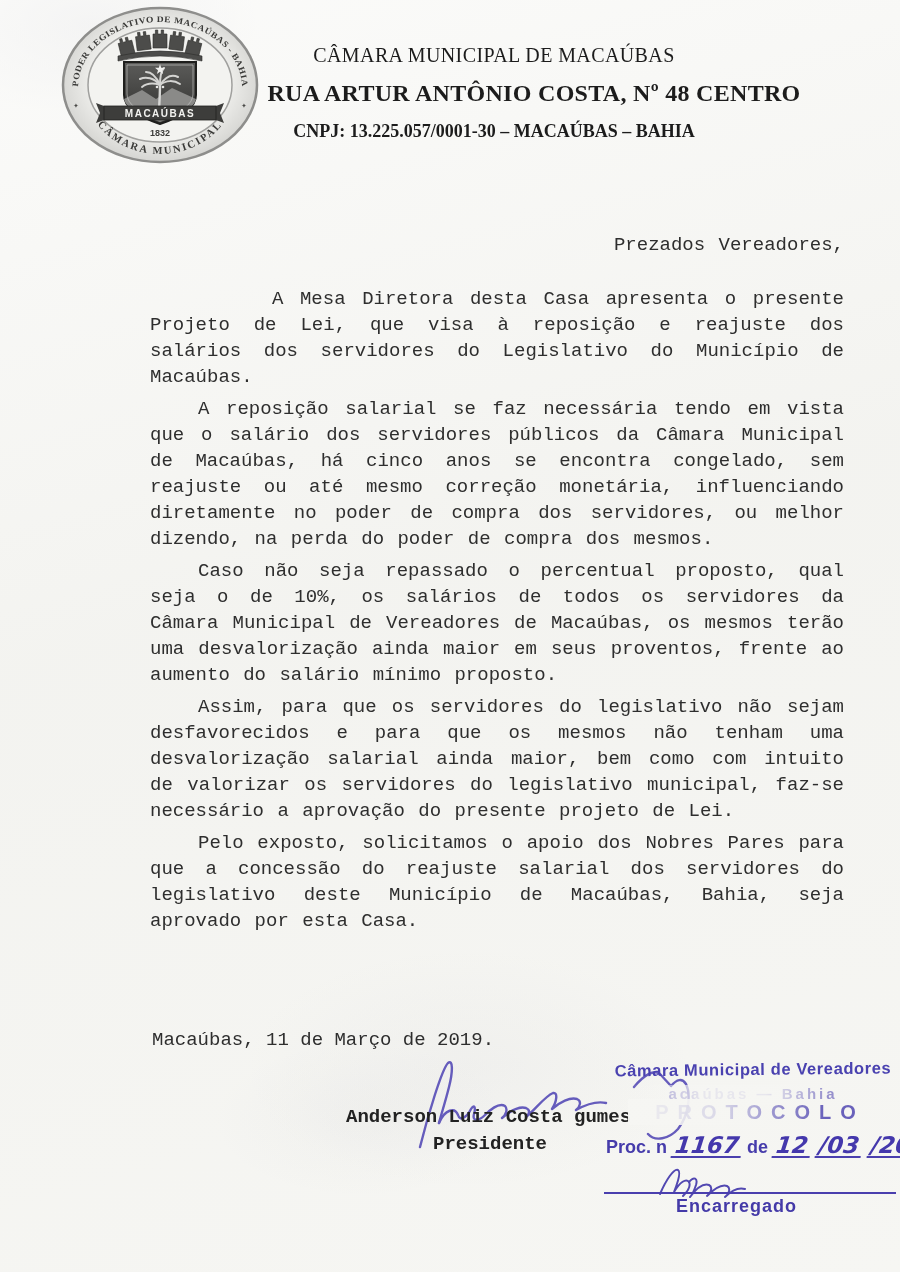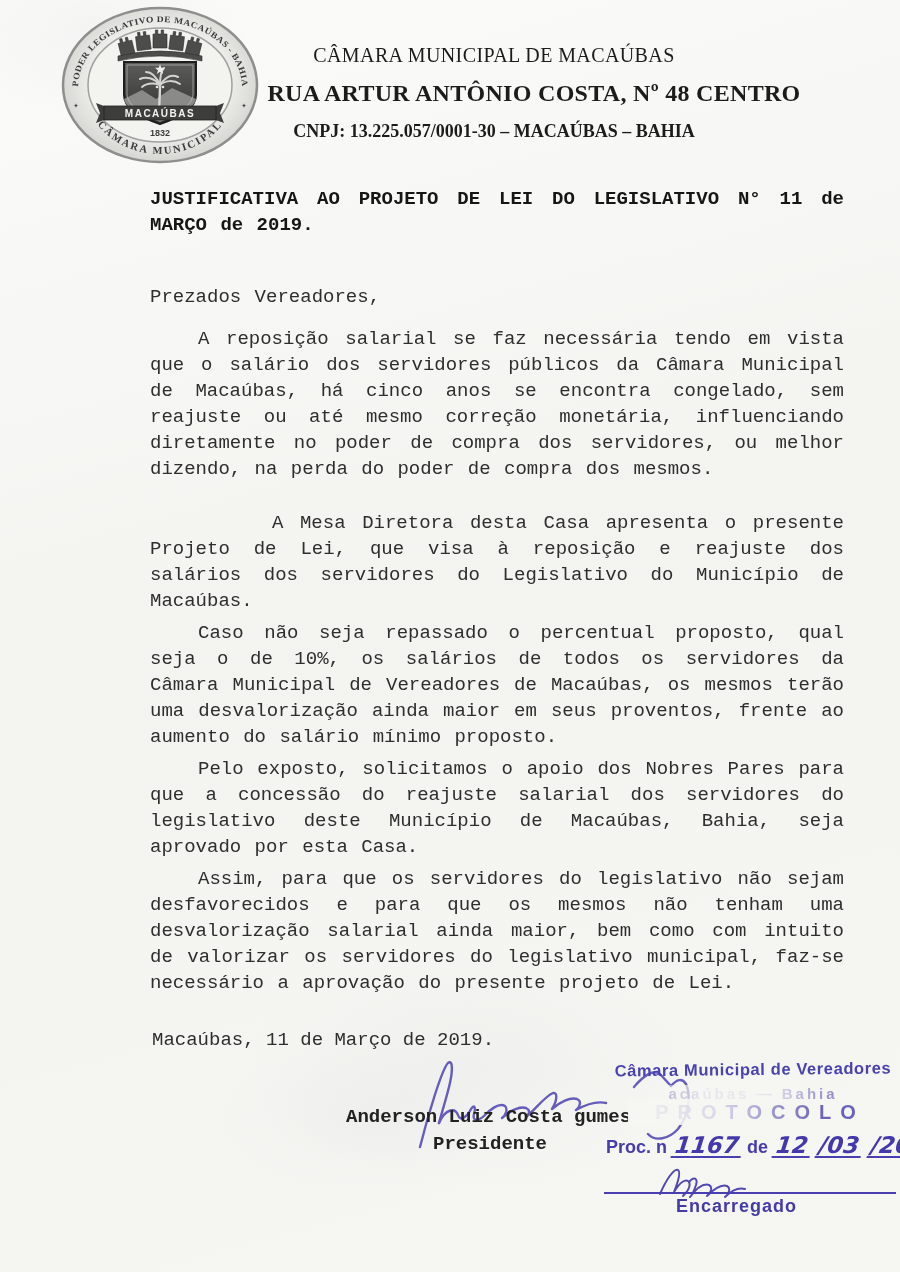--- a/index.html
+++ b/index.html
@@ -20,21 +20,21 @@
   .hdr-org{top:44px;font-size:20px;letter-spacing:0.4px;}
   .hdr-address{top:80px;font-size:24px;font-weight:bold;letter-spacing:0.3px;padding-left:40px;}
   .hdr-cnpj{top:121px;font-size:18px;font-weight:bold;}
   .seal{position:absolute;left:60px;top:6px;}
   
   .content{position:absolute;left:150px;top:186px;width:694px;
     font-size:19px;line-height:26px;text-align:justify;word-spacing:2px;}
   .doc-title{font-weight:bold;color:#161616;margin:0;}
   .doc-title .l1{display:block;text-align:justify;text-align-last:justify;}
   .doc-title .l2{display:block;text-align:left;}
-  .salutation{margin:46px 0 16px 0;text-align:left;}
+  .salutation{margin:46px 0 8px 0;text-align:right;}
   p.para{margin:6px 0 0 0;text-indent:48px;}
   p.para.first{margin-top:28px;text-indent:122px;}
   .date-line{position:absolute;left:152px;top:1029px;font-size:19px;text-align:right;}
   .sig-name{position:absolute;left:346px;top:1106px;font-size:19px;font-weight:bold;color:#222;}
   .sig-role{position:absolute;left:346px;top:1133px;width:288px;text-align:center;
     font-size:19px;font-weight:bold;color:#222;}
   .sig-ink{position:absolute;left:398px;top:1053px;}
   
   .stamp{position:absolute;left:0;top:0;width:816px;height:1272px;pointer-events:none;
     font-family:"Liberation Sans","DejaVu Sans",sans-serif;color:#4a3fae;}
@@ -125,30 +125,26 @@
       <text x="100" y="111" text-anchor="middle" font-family="Liberation Sans, sans-serif" font-size="10" font-weight="bold" letter-spacing="1.5" fill="#f2f2ef">MACAÚBAS</text>
     </g>
     <text x="100" y="130" text-anchor="middle" font-family="Liberation Sans, sans-serif" font-size="9" font-weight="bold" fill="#3d3d3b">1832</text>
   </svg>
 
   <div class="hdr-line hdr-org">CÂMARA MUNICIPAL DE MACAÚBAS</div>
   <div class="hdr-line hdr-address">RUA ARTUR ANTÔNIO COSTA, Nº 48 CENTRO</div>
   <div class="hdr-line hdr-cnpj">CNPJ: 13.225.057/0001-30 – MACAÚBAS – BAHIA</div>
 
   <div class="content">
-    <p class="doc-title">
-      <span class="l1">JUSTIFICATIVA AO PROJETO DE LEI DO LEGISLATIVO N° 11 de</span>
-      <span class="l2">MARÇO de 2019.</span>
-    </p>
     <p class="salutation">Prezados Vereadores,</p>
+    <p class="para first">A Mesa Diretora desta Casa apresenta o presente Projeto de Lei, que visa à reposição e reajuste dos salários dos servidores do Legislativo do Município de Macaúbas.</p>
     <p class="para">A reposição salarial se faz necessária tendo em vista que o salário dos servidores públicos da Câmara Municipal de Macaúbas, há cinco anos se encontra congelado, sem reajuste ou até mesmo correção monetária, influenciando diretamente no poder de compra dos servidores, ou melhor dizendo, na perda do poder de compra dos mesmos.</p>
-    <p class="para first">A Mesa Diretora desta Casa apresenta o presente Projeto de Lei, que visa à reposição e reajuste dos salários dos servidores do Legislativo do Município de Macaúbas.</p>
     <p class="para">Caso não seja repassado o percentual proposto, qual seja o de 10%, os salários de todos os servidores da Câmara Municipal de Vereadores de Macaúbas, os mesmos terão uma desvalorização ainda maior em seus proventos, frente ao aumento do salário mínimo proposto.</p>
+    <p class="para">Assim, para que os servidores do legislativo não sejam desfavorecidos e para que os mesmos não tenham uma desvalorização salarial ainda maior, bem como com intuito de valorizar os servidores do legislativo municipal, faz-se necessário a aprovação do presente projeto de Lei.</p>
     <p class="para">Pelo exposto, solicitamos o apoio dos Nobres Pares para que a concessão do reajuste salarial dos servidores do legislativo deste Município de Macaúbas, Bahia, seja aprovado por esta Casa.</p>
-    <p class="para">Assim, para que os servidores do legislativo não sejam desfavorecidos e para que os mesmos não tenham uma desvalorização salarial ainda maior, bem como com intuito de valorizar os servidores do legislativo municipal, faz-se necessário a aprovação do presente projeto de Lei.</p>
   </div>
 
   <div class="date-line">Macaúbas, 11 de Março de 2019.</div>
 
   <svg class="sig-ink" width="360" height="110" viewBox="0 0 360 110" aria-hidden="true">
     <g fill="none" stroke="#5a50b8" stroke-width="2.4" stroke-linecap="round" stroke-linejoin="round" opacity="0.92">
       <path d="M22,94 C30,62 44,16 50,10 C55,6 55,18 51,34 C47,50 43,62 41,70"></path>
       <path d="M41,70 C47,56 57,54 60,62 C62,69 69,64 73,56 C76,51 78,54 76,61 C74,68 80,69 87,62 C95,54 102,50 107,53 C110,56 108,62 104,65 C111,59 121,53 128,55 C133,57 131,62 128,64 C136,58 147,43 155,40 C160,39 159,48 154,56 C162,49 172,44 179,46 C184,48 182,54 178,57 C187,52 199,48 208,50"></path>
       <path d="M236,34 C246,22 256,16 262,21 L273,33 C279,26 284,25 288,31 C293,41 291,62 280,76 C271,86 257,89 250,81"></path>
     </g>

